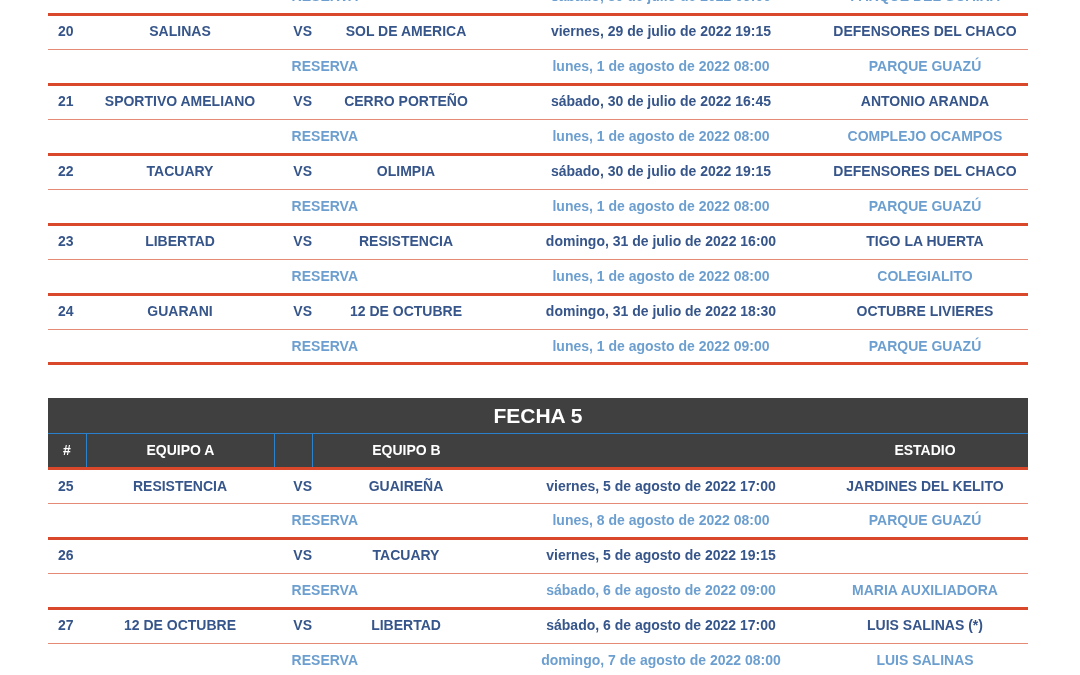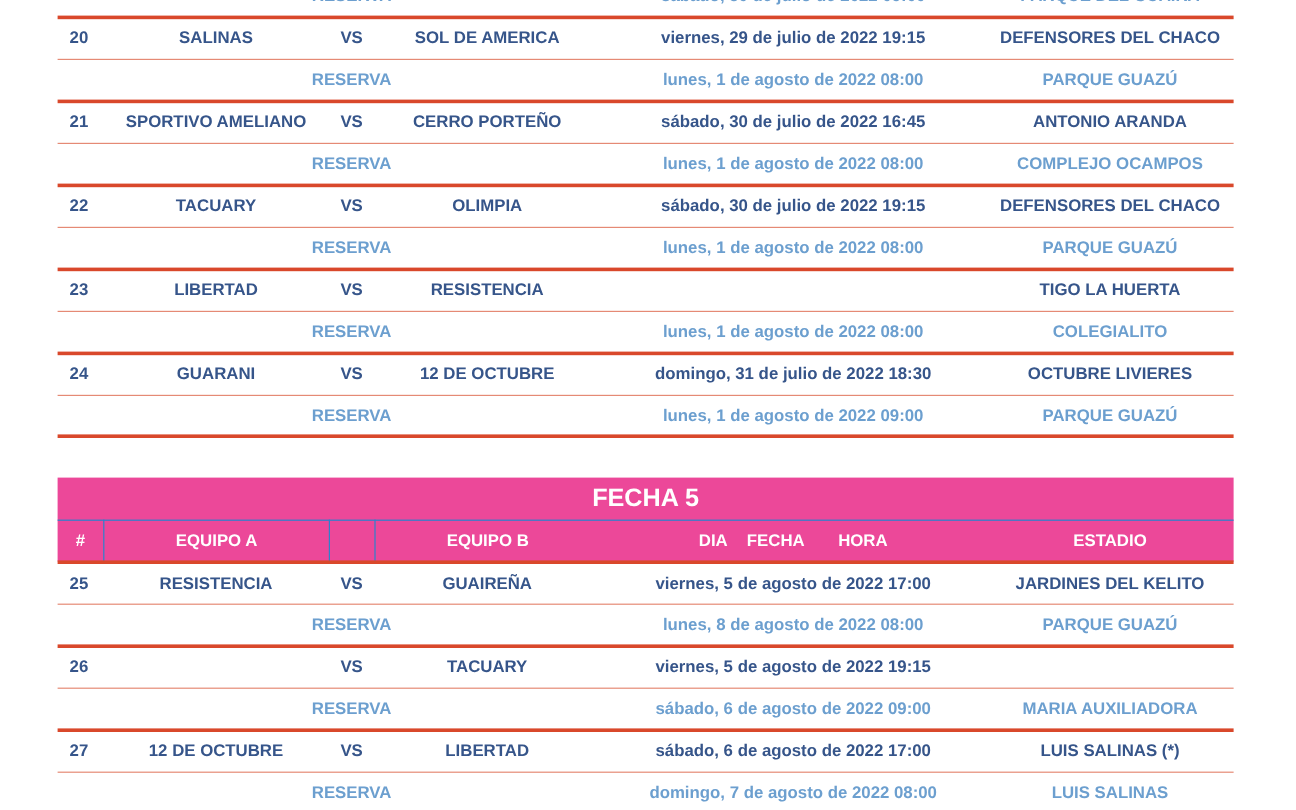--- a/index.html
+++ b/index.html
@@ -9,46 +9,46 @@
   }
   .sheet { position:absolute; left:0; top:0; width:1080px; height:497px; }
   .table { position:absolute; left:48px; width:980px; }
   .row {
     position:absolute; left:0; width:980px; height:35px;
     font-weight:bold; font-size:14px; line-height:35px;
   }
   .cell { position:absolute; top:0; height:35px; text-align:center; white-space:nowrap; }
   .c-num { left:0; width:38px; }
   .c-a { left:38px; width:188px; }
-  .c-vs { left:226px; width:38px; }
+  .c-vs { left:226px; width:38px;text-align:right; }
   .c-b { left:264px; width:188px; }
   .c-date { left:452px; width:322px; }
   .c-stad { left:774px; width:206px; }
   .main { color:#36558a; }
   .main .c-num { text-align:left; padding-left:10px; box-sizing:border-box; }
   .reserve { color:#6c9fcf; }
   .line-thick { position:absolute; left:0; width:980px; height:3px; background:#d9482b; }
   .line-thin { position:absolute; left:0; width:980px; height:1px; background:#e58a75; }
   .top-partial { position:absolute; left:0; width:980px; height:14px; top:-9px; color:#6c9fcf; font-weight:bold; font-size:14px; overflow:hidden; }
   .header-block {
     position:absolute; left:48px; top:398px; width:980px; height:70px;
-    background:#ec4899;
+    background:#404040;
   }
   .fecha-title {
     position:absolute; left:0; top:0; width:980px; height:35px; line-height:36px;
     text-align:center; color:#ffffff; font-weight:bold; font-size:21px;
     border-bottom:1px solid #2a80cc;
   }
   .col-head {
     position:absolute; top:35px; height:35px; line-height:35px; color:#ffffff;
     font-weight:bold; font-size:14px; text-align:center; white-space:nowrap;
   }
   .col-head.sep { border-left:1px solid #2c82cd; box-sizing:border-box; }
   .header-underline { position:absolute; left:48px; top:467px; width:980px; height:3px; background:#d9482b; }
-  .date-head span { display:inline-block; }
+  .date-head span { display:inline-block;margin-top:48px; }
 </style>
 </head>
 <body>
 
 <div class="sheet">
 
   <div class="table" style="top:0;">
     <div class="top-partial">
       <div class="cell c-vs reserve" style="left:180px;width:130px;line-height:14px;top:-2px;">RESERVA</div>
       <div class="cell c-date reserve" style="line-height:14px;top:-2px;">sábado, 30 de julio de 2022 09:00</div>
@@ -102,20 +102,21 @@
       <div class="cell c-date">lunes, 1 de agosto de 2022 08:00</div>
       <div class="cell c-stad">PARQUE GUAZÚ</div>
     </div>
 
     <div class="line-thick" style="top:223px;"></div>
     <div class="row main" style="top:224px;">
       <div class="cell c-num">23</div>
       <div class="cell c-a">LIBERTAD</div>
       <div class="cell c-vs">VS</div>
       <div class="cell c-b">RESISTENCIA</div>
+      <div class="cell c-date">domingo, 31 de julio de 2022 16:00</div>
       <div class="cell c-stad">TIGO LA HUERTA</div>
     </div>
     <div class="line-thin" style="top:259px;"></div>
     <div class="row reserve" style="top:259px;">
       <div class="cell c-vs" style="left:180px;width:130px;">RESERVA</div>
       <div class="cell c-date">lunes, 1 de agosto de 2022 08:00</div>
       <div class="cell c-stad">COLEGIALITO</div>
     </div>
 
     <div class="line-thick" style="top:293px;"></div>

